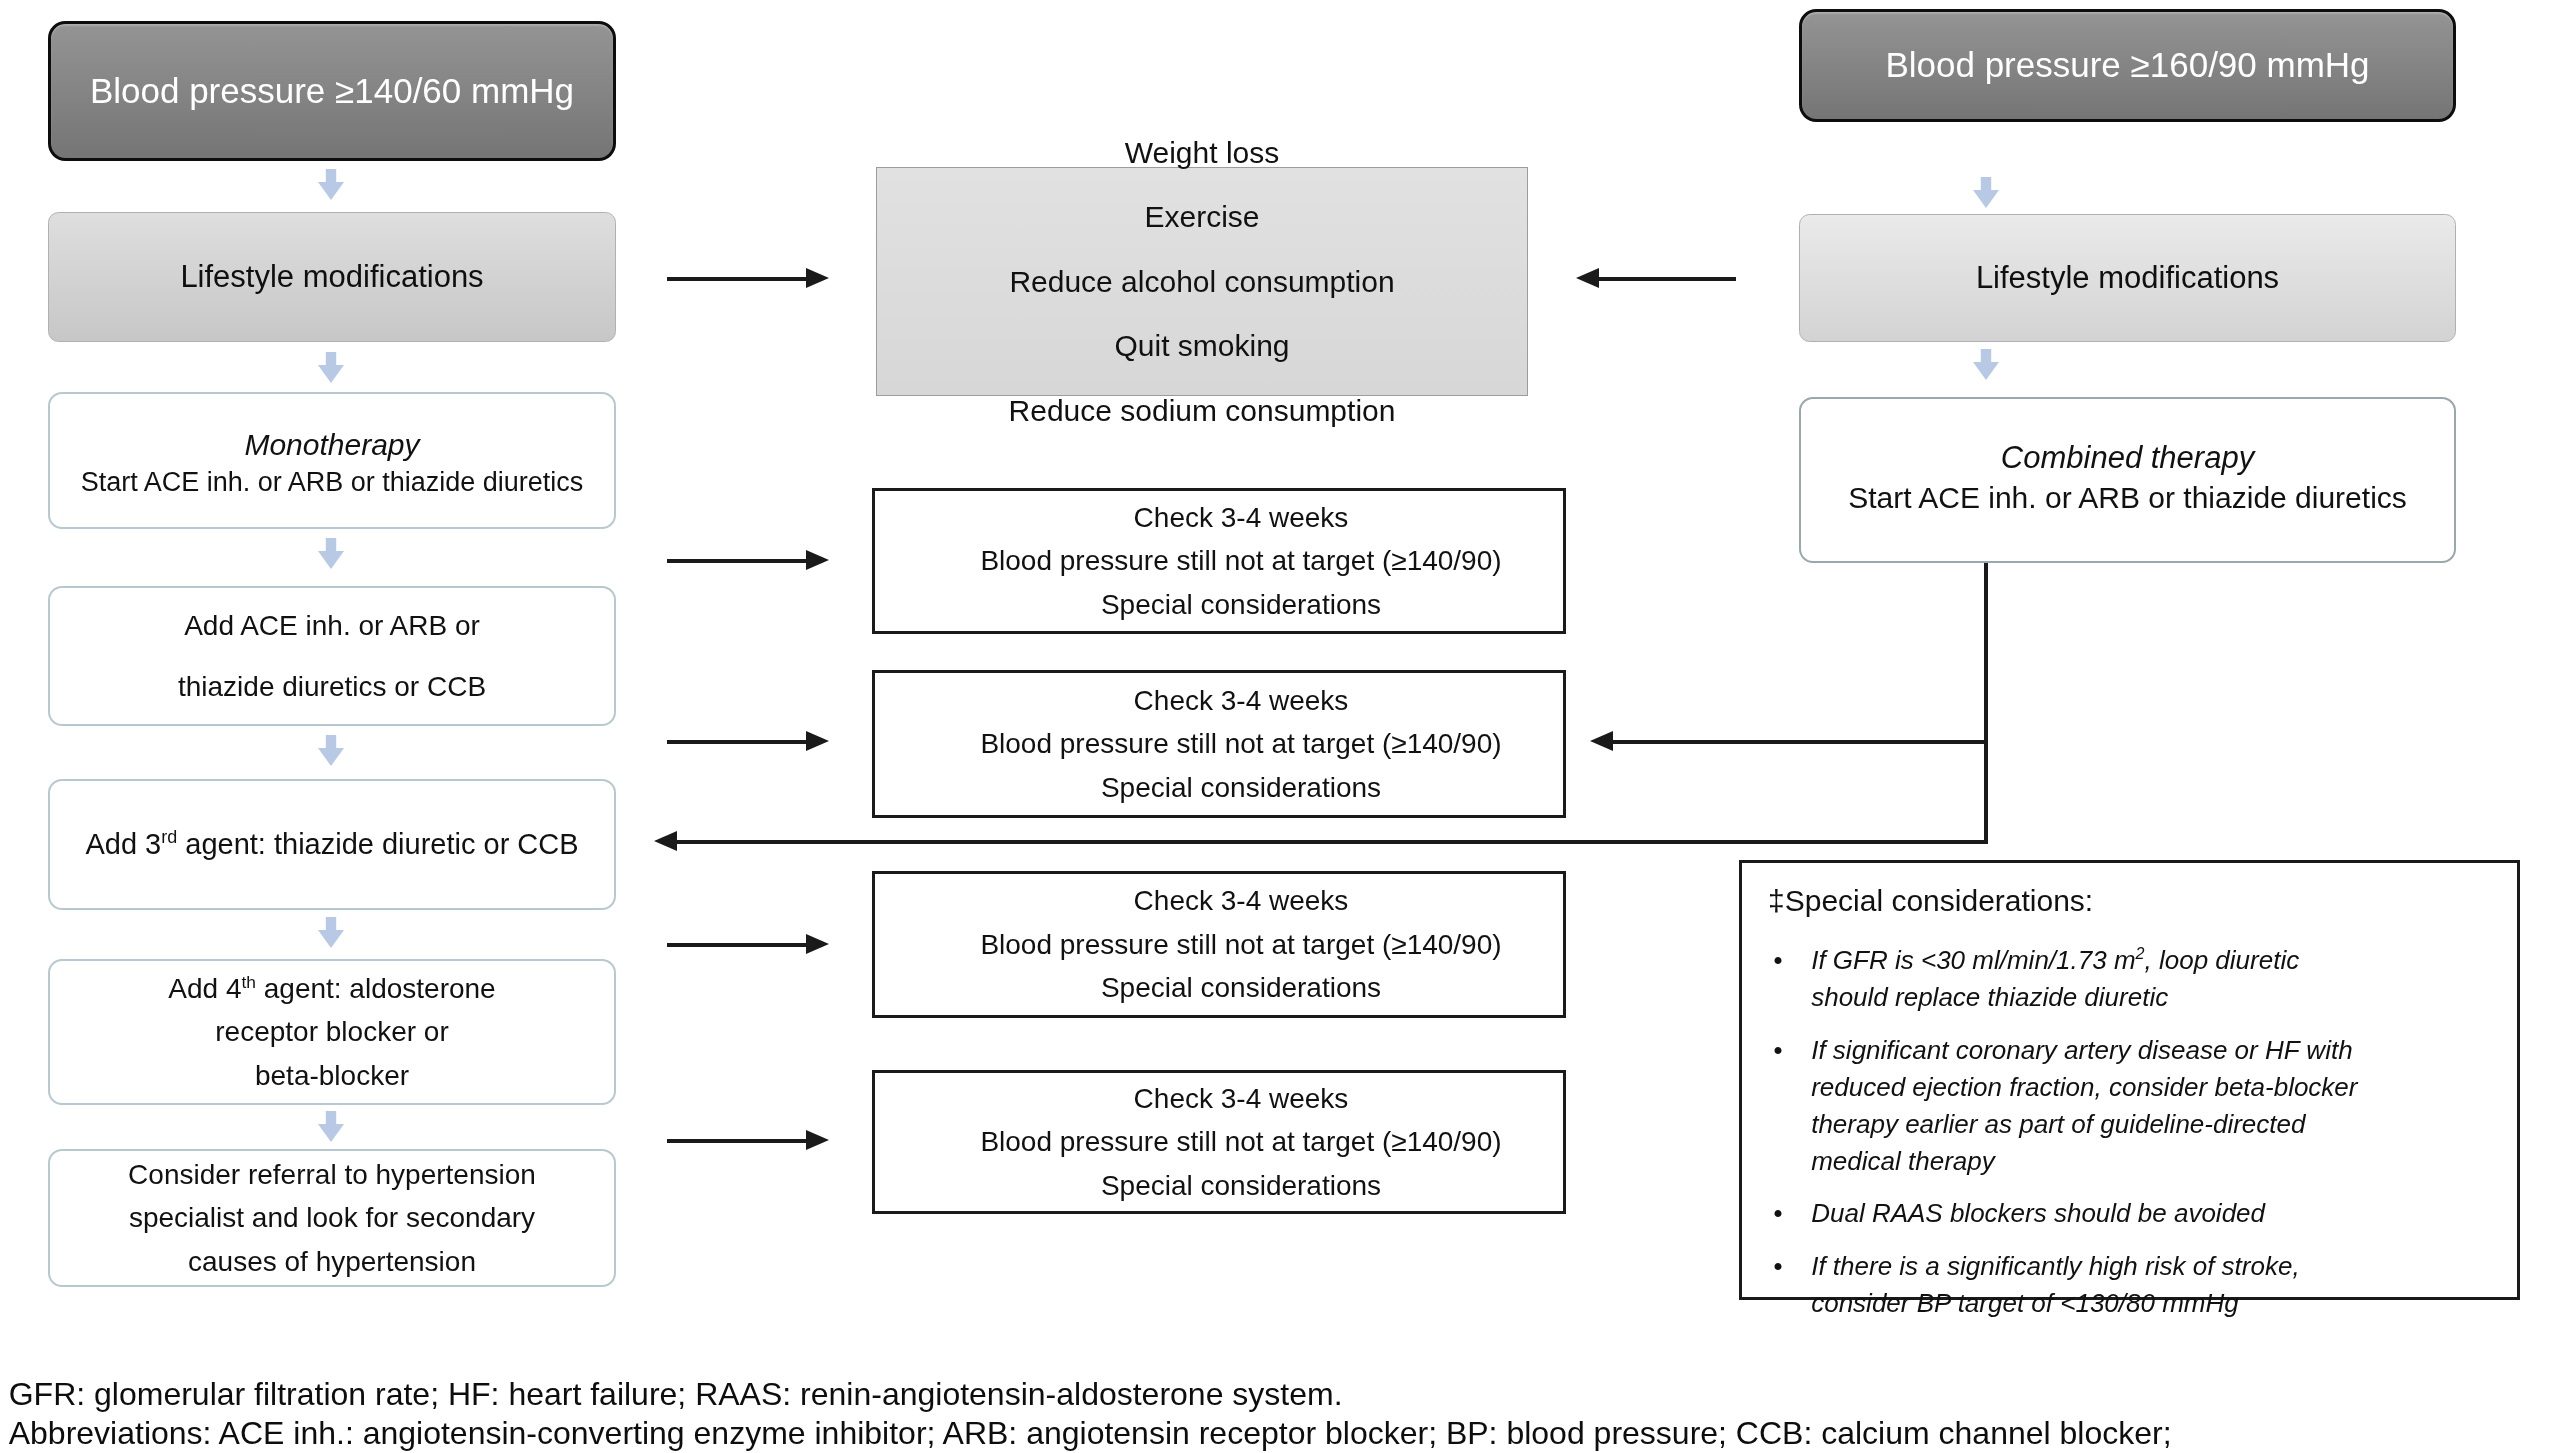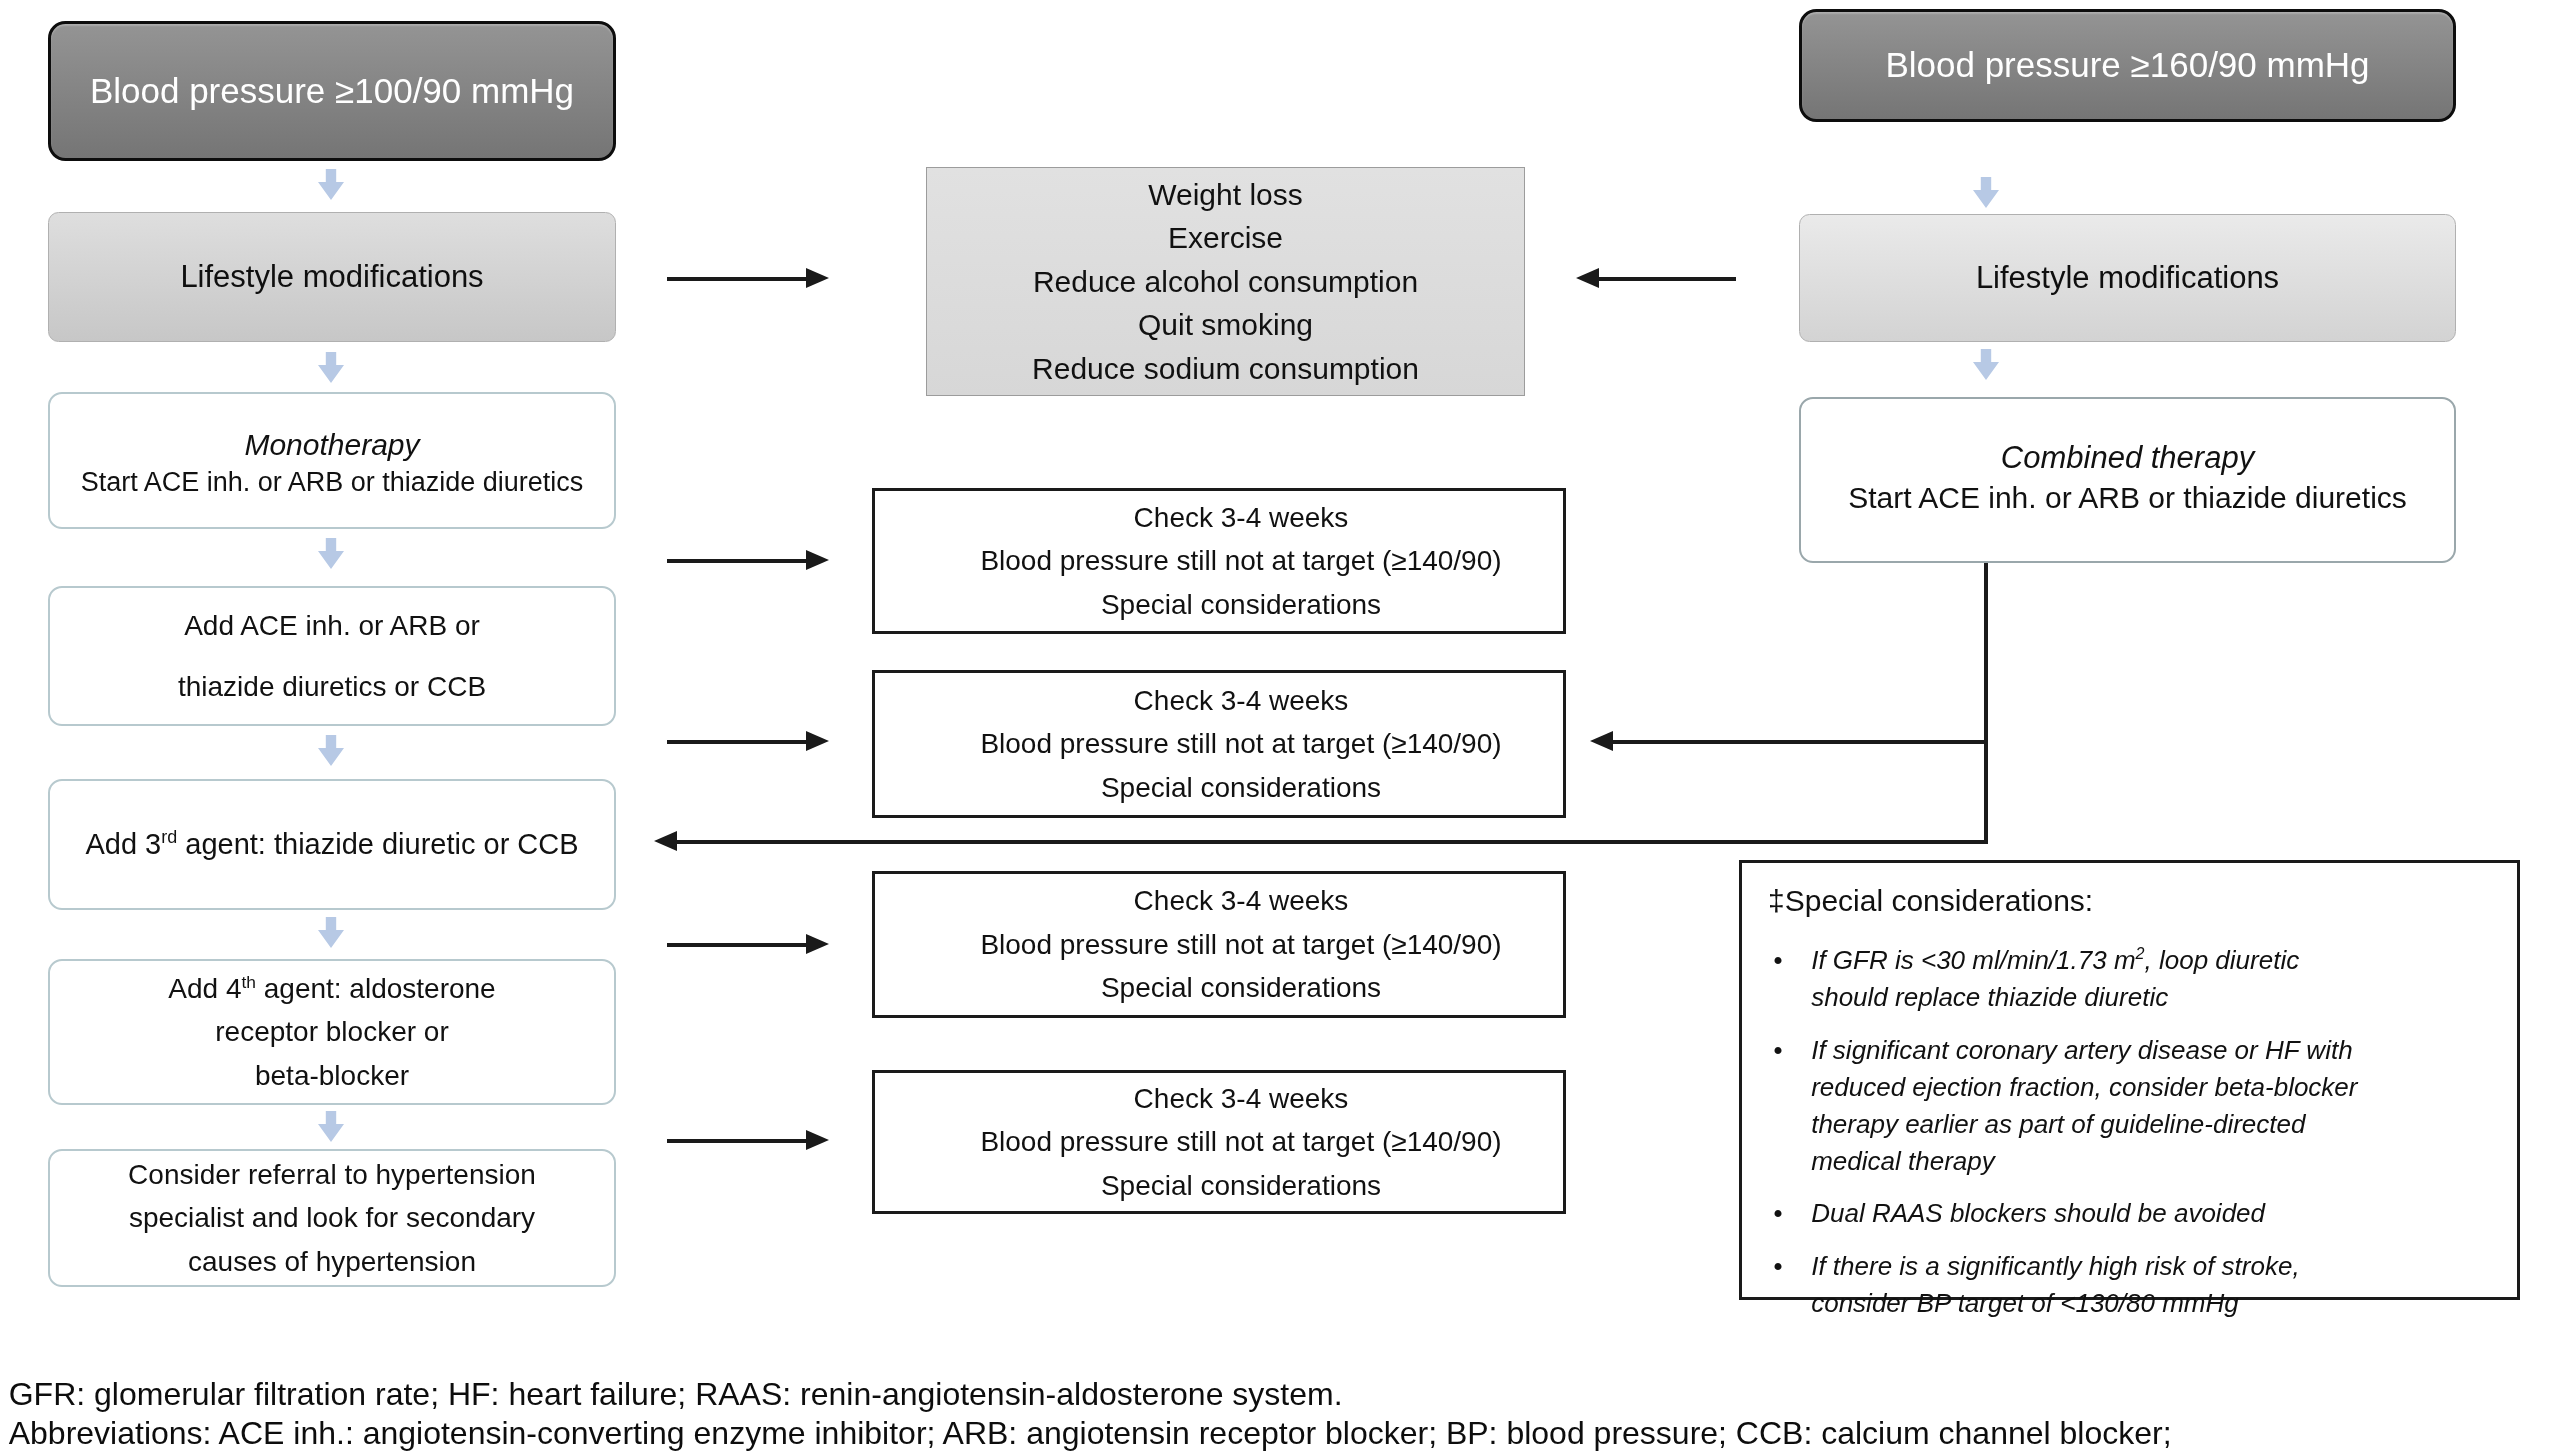--- a/index.html
+++ b/index.html
@@ -72,21 +72,21 @@
   .bullet .btext.narrow { max-width:488px; }
 
   .footer { position:absolute; left:8.7px; top:1375px; font-size:32px; line-height:1.22; color:#0d0d0d; }
 </style>
 </head>
 <body>
 
 <div class="canvas">
 
   <div class="box darkbox t40" style="left:48px; top:21px; width:568px; height:140px;">
-    <span>Blood pressure ≥100/90 mmHg</span>
+    <span>Blood pressure ≥140/60 mmHg</span>
   </div>
 
   <div class="blue-arrow" style="left:318px; top:169px;"></div>
 
   <div class="box graybox t38" style="left:48px; top:212px; width:568px; height:130px;">
     <span>Lifestyle modifications</span>
   </div>
 
   <div class="blue-arrow" style="left:318px; top:352px;"></div>
 
@@ -121,21 +121,21 @@
   </div>
 
   <div class="blue-arrow" style="left:318px; top:1111px;"></div>
 
   <div class="box whitebox t32" style="left:48px; top:1149px; width:568px; height:138px;">
     <div>Consider referral to hypertension</div>
     <div>specialist and look for secondary</div>
     <div>causes of hypertension</div>
   </div>
 
-  <div class="box plainbox t34" style="left:926px; top:167px; width:599px; height:229px;">
+  <div class="box plainbox t34" style="left:876px; top:167px; width:652px; height:229px;gap:21px;">
     <div>Weight loss</div>
     <div>Exercise</div>
     <div>Reduce alcohol consumption</div>
     <div>Quit smoking</div>
     <div>Reduce sodium consumption</div>
   </div>
 
   <div class="box checkbox t32" style="left:872px; top:488px; width:694px; height:146px;">
     <div>Check 3-4 weeks</div>
     <div>Blood pressure still not at target (≥140/90)</div>

